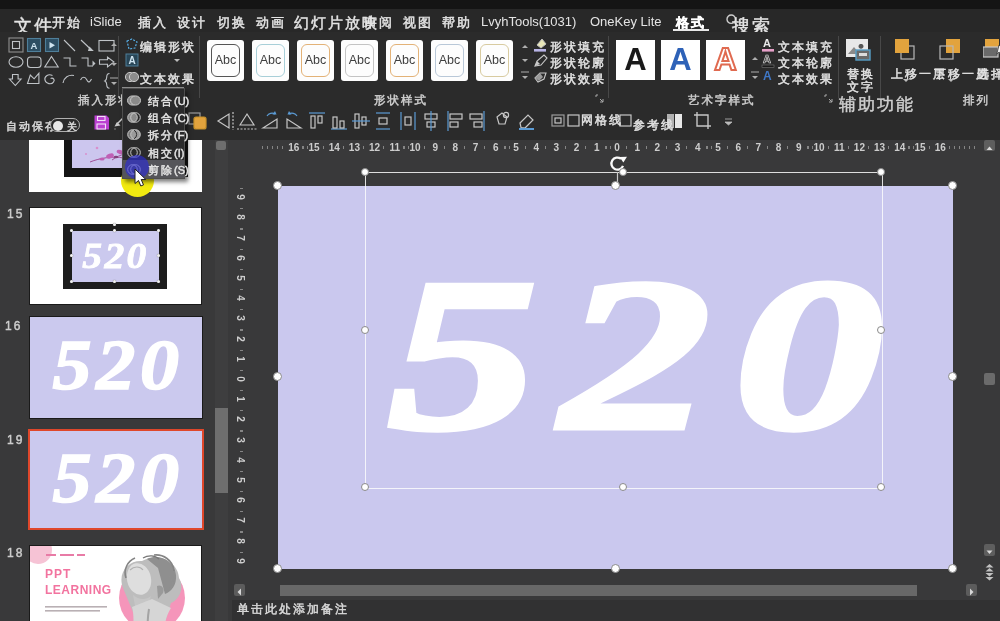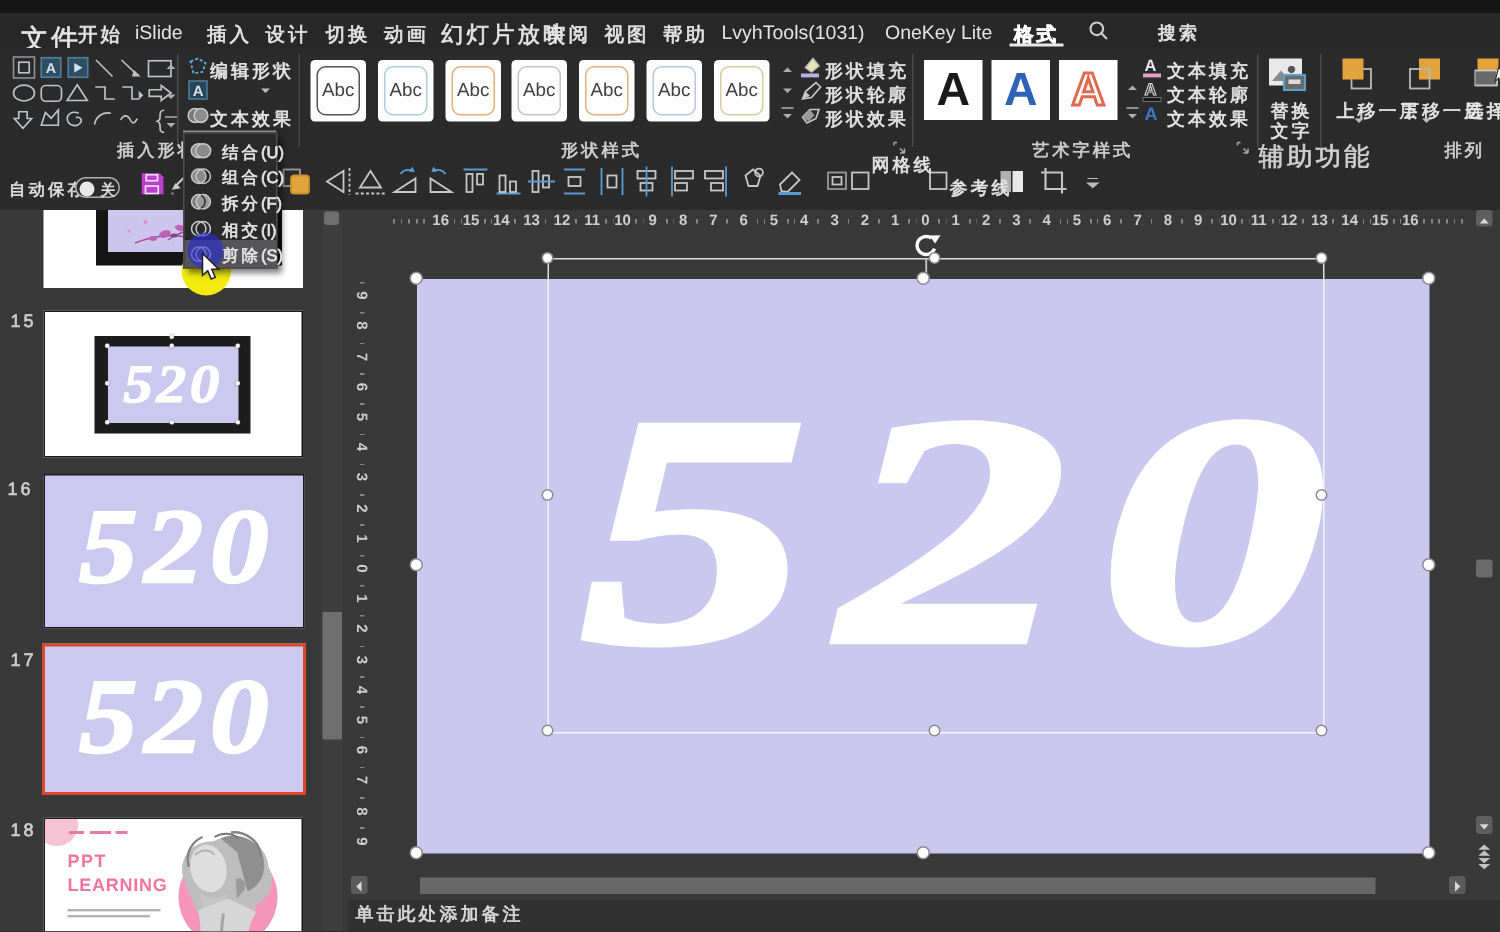--- a/index.html
+++ b/index.html
@@ -30,21 +30,21 @@
     <div class="ab tx cjk" style="left:403px;top:14px;font-size:13px;">视图</div>
     <div class="ab tx cjk" style="left:442px;top:14px;font-size:13px;">帮助</div>
     <div class="ab tx" style="left:481px;top:14px;font-size:13px;">LvyhTools(1031)</div>
     <div class="ab tx" style="left:590px;top:14px;font-size:13px;">OneKey Lite</div>
     <div class="ab tx cjk" style="left:676px;top:14px;font-size:13px;font-weight:bold;color:#fff;">格式</div>
     <div class="ab" style="left:673px;top:29px;width:36px;height:2px;background:#e8e8e8;"></div>
     <svg class="ab" style="left:725px;top:13px;" width="15" height="15" viewBox="0 0 15 15">
       <circle cx="6.2" cy="6.2" r="4.2" fill="none" stroke="#cdcdcd" stroke-width="1.4"></circle>
       <line x1="9.4" y1="9.4" x2="13" y2="13" stroke="#cdcdcd" stroke-width="1.4"></line>
     </svg>
-    <div class="ab tx cjk" style="left:772px;top:14px;font-size:12px;">搜索</div>
+    <div class="ab tx cjk" style="left:732px;top:14px;font-size:18px;">搜索</div>
   </div>
 
   <div class="ab" style="left:0;top:32px;width:1000px;height:76px;background:#2b2b2b;"></div>
 
   <div class="ab" style="left:0;top:108px;width:1000px;height:32px;background:#2b2b2b;"></div>
 
   <div id="ribbon-content">
 
     <svg class="ab" style="left:6px;top:36px;" width="112" height="58" viewBox="0 0 112 58">
       <g stroke="#bfc3c7" fill="none" stroke-width="1.1">
@@ -309,21 +309,21 @@
       <rect x="383" y="6" width="11" height="11" fill="none" stroke="#c6c6c6" stroke-width="1.2"></rect>
       <rect x="435" y="6" width="11" height="11" fill="none" stroke="#c6c6c6" stroke-width="1.2"></rect>
 
       <rect x="482" y="5" width="7" height="14" fill="#b0b0b0"></rect>
       <rect x="490" y="5" width="7" height="14" fill="#e8e8e8"></rect>
 
       <path d="M512 3v14h14M509 6h14v14" fill="none" stroke="#c6c6c6" stroke-width="1.4"></path>
 
       <path d="M540 10h7M540 13l3.5 3l3.5-3z" fill="#bbb" stroke="#bbb" stroke-width="0.8"></path>
     </svg>
-    <div class="ab tx cjk" style="left:581px;top:102px;font-size:12px;">网格线</div>
+    <div class="ab tx cjk" style="left:581px;top:112px;font-size:12px;">网格线</div>
     <div class="ab tx cjk" style="left:633px;top:117px;font-size:12px;">参考线</div>
   </div>
 
   <div id="panel" class="ab" style="left:0;top:140px;width:232px;height:481px;background:#39393a;overflow:hidden;">
 
     <div class="ab" style="left:29px;top:0px;width:173px;height:52px;background:#ffffff;">
       <div class="ab" style="left:35px;top:0px;width:124px;height:37px;background:#151515;">
         <div class="ab" style="left:8px;top:0px;width:108px;height:28px;background:#ccc6ee;">
           <svg width="108" height="28" viewBox="0 0 108 28">
             <g stroke="#a14f98" stroke-width="1" fill="none">
@@ -370,21 +370,21 @@
       <div class="ab" style="left:69.5px;top:114.0px;width:3px;height:3px;border-radius:50%;background:#f2f2f2;box-shadow:0 0 1px #555;"></div>
       <div class="ab" style="left:156.5px;top:114.0px;width:3px;height:3px;border-radius:50%;background:#f2f2f2;box-shadow:0 0 1px #555;"></div>
       <div class="ab" style="left:113.0px;top:139.5px;width:3px;height:3px;border-radius:50%;background:#f2f2f2;box-shadow:0 0 1px #555;"></div>
       <div class="ab" style="left:113.0px;top:82.5px;width:3px;height:3px;border-radius:50%;background:#f2f2f2;box-shadow:0 0 1px #555;"></div>
 
     <div class="ab num cjk" style="left:5px;top:179px;font-size:12px;">16</div>
     <div class="ab" style="left:29px;top:176px;width:174px;height:103px;background:#cbc9ee;border:1px solid #1a1a1a;box-sizing:border-box;text-align:center;">
       <div class="n520" style="font-size:71px;line-height:96px;padding-left:4px;transform:scaleX(1.1);">520</div>
     </div>
 
-    <div class="ab num cjk" style="left:7px;top:293px;font-size:12px;">17</div>
+    <div class="ab num cjk" style="left:7px;top:293px;font-size:12px;">19</div>
     <div class="ab" style="left:28px;top:289px;width:176px;height:101px;background:#cbc9ee;border:2px solid #df472b;box-sizing:border-box;text-align:center;">
       <div class="n520" style="font-size:71px;line-height:94px;padding-left:4px;transform:scaleX(1.1);">520</div>
     </div>
 
     <div class="ab num cjk" style="left:7px;top:406px;font-size:12px;">18</div>
     <div class="ab" style="left:29px;top:405px;width:173px;height:98px;background:#ffffff;border:1px solid #1a1a1a;box-sizing:border-box;overflow:hidden;">
       <svg width="171" height="96" viewBox="0 0 171 96">
         <circle cx="8" cy="4" r="14" fill="#f6c3d5"></circle>
         <g fill="#e87ba6" font-size="4" font-family="Liberation Sans">
           <rect x="16" y="8" width="10" height="2"></rect>

